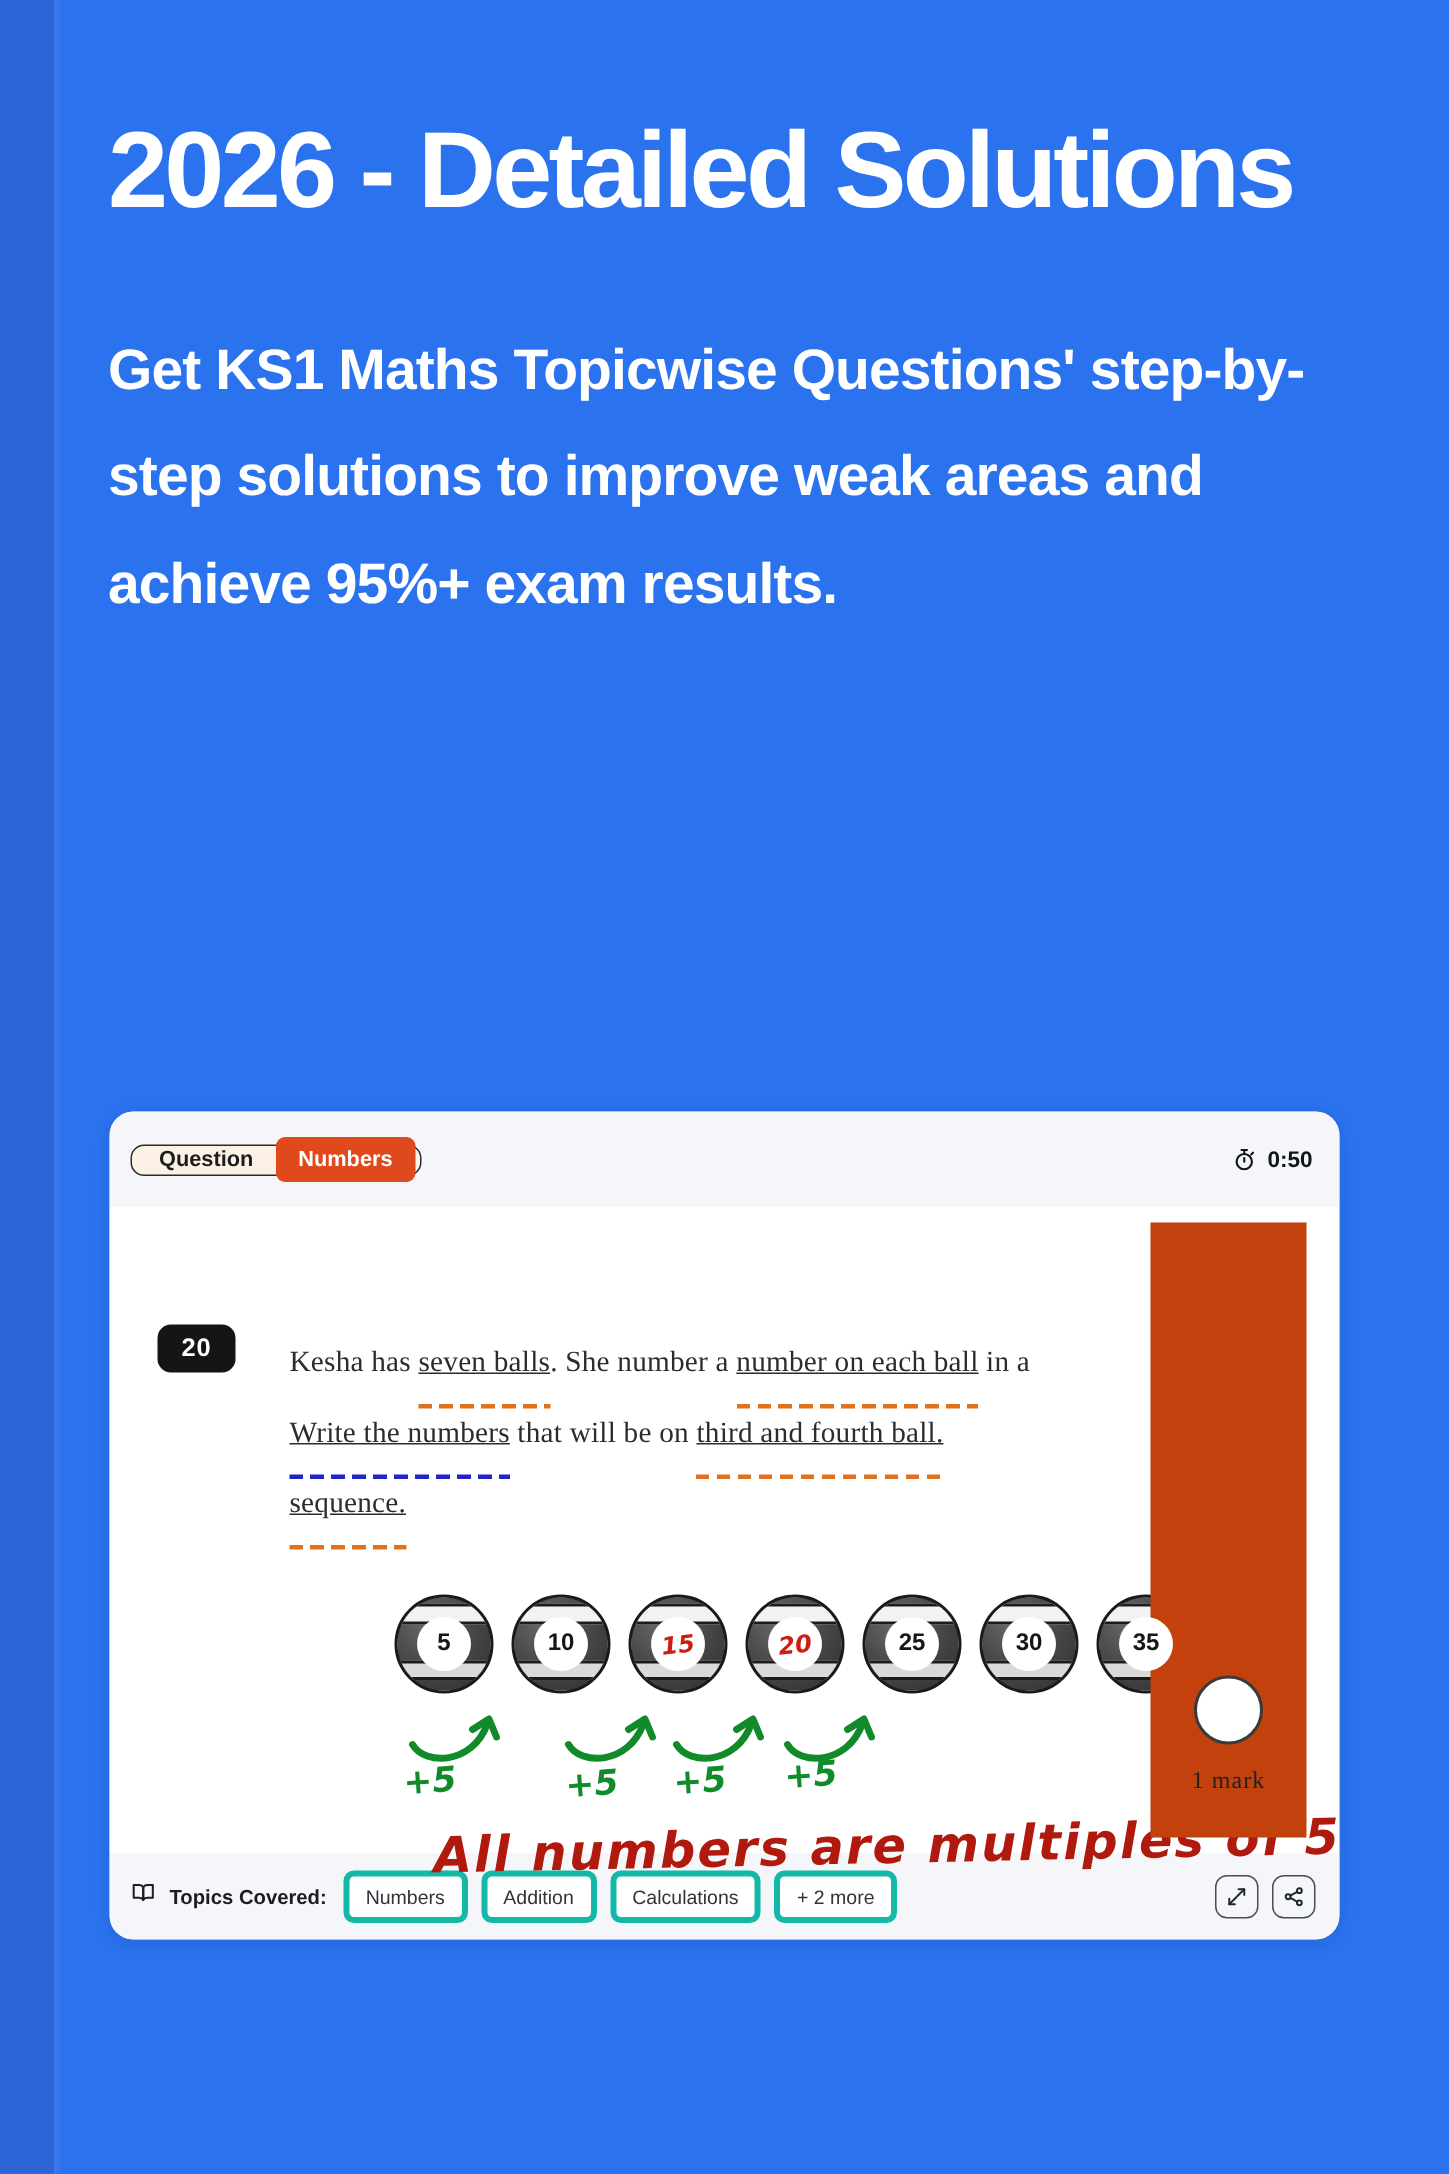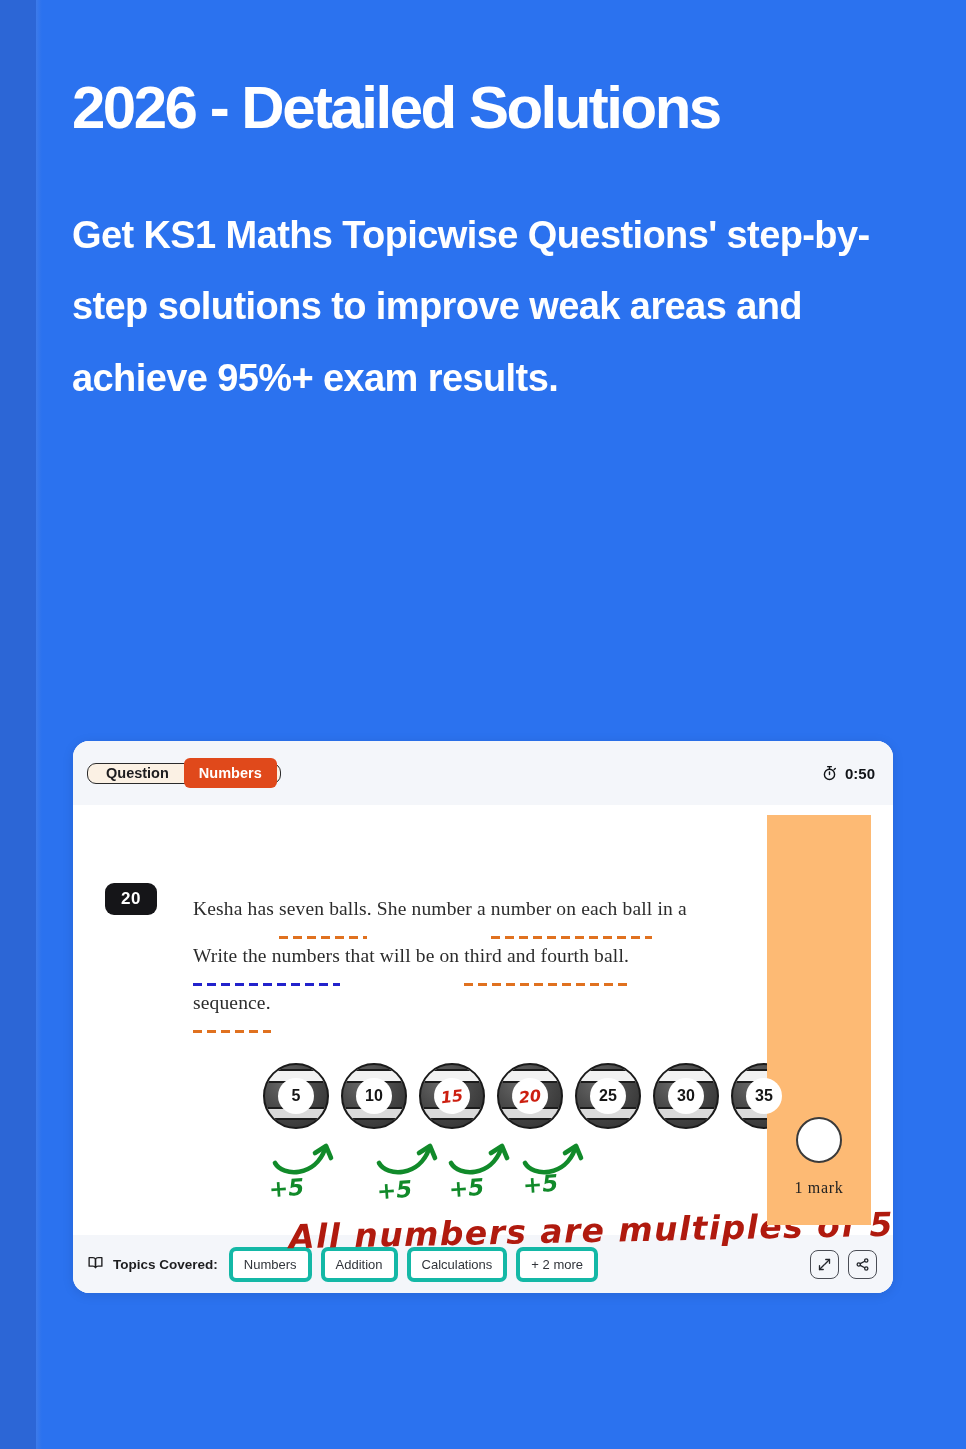--- a/index.html
+++ b/index.html
@@ -30,21 +30,21 @@
 
   
   .hero {
     position: absolute;
     left: 72px;
     top: 78px;
     width: 830px;
   }
   .hero-title {
     color: #ffffff;
-    font-size: 60px;
+    font-size: 72px;
     line-height: 1.0;
     font-weight: 700;
     letter-spacing: -2.5px;
     font-family: "Liberation Sans", sans-serif;
     white-space: pre-line;
   }
   .hero-sub {
     margin-top: 62px;
     color: #ffffff;
     font-size: 38px;
@@ -151,20 +151,21 @@
     font-family: "Liberation Serif", serif;
     font-size: 19.5px;
     color: #2c2c2c;
     line-height: 47px;
     letter-spacing: 0.15px;
   }
   .qline { position: relative; white-space: nowrap; }
   .u-orange, .u-blue {
     position: relative;
     display: inline-block;
+    text-decoration: underline;
   }
   .u-orange::after, .u-blue::after {
     content: "";
     position: absolute;
     left: 0; right: 0;
     bottom: -7px;
     height: 3.5px;
     background-image: repeating-linear-gradient(
       to right, currentColor 0 9px, transparent 9px 14px);
   }
@@ -267,21 +268,21 @@
     font-style: italic;
     letter-spacing: 1.4px;
     transform: rotate(-1.2deg);
     white-space: nowrap;
   }
 
   
   .mark-panel {
     width: 104px;
     margin: 10px 22px 10px 0;
-    background: #fdba74;
+    background: #c2410c;
     position: relative;
     flex: 0 0 auto;
   }
   .mark-circle {
     position: absolute;
     left: 50%;
     transform: translateX(-50%);
     bottom: 62px;
     width: 46px; height: 46px;
     border-radius: 50%;

